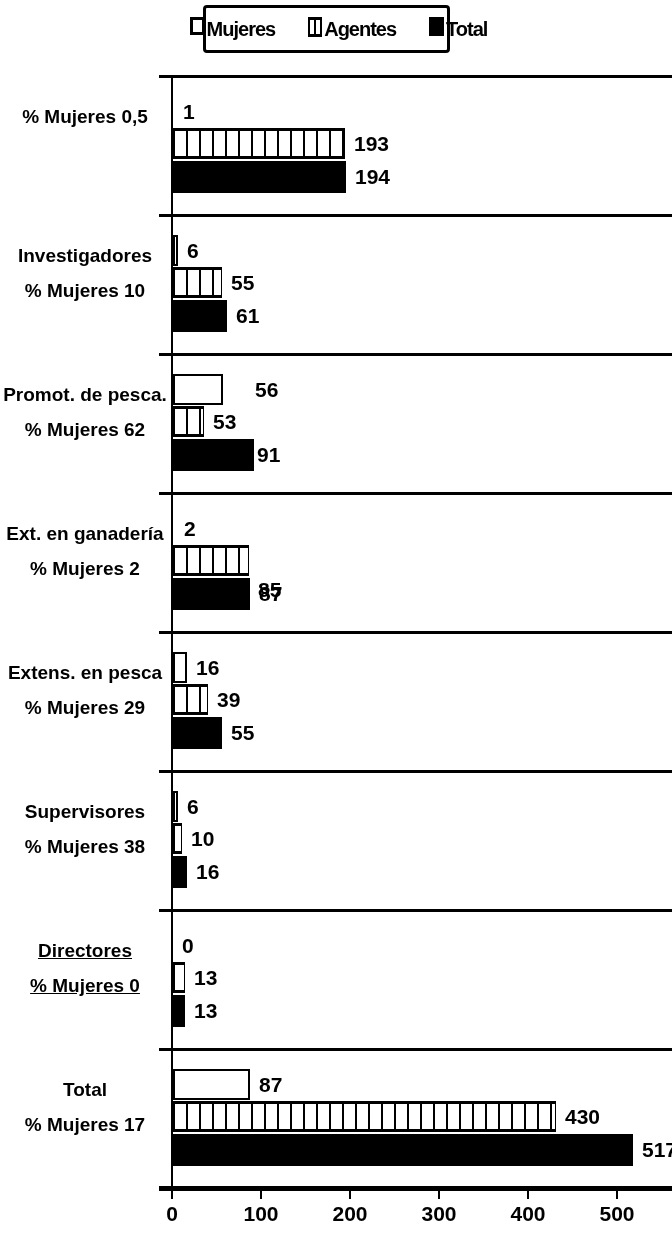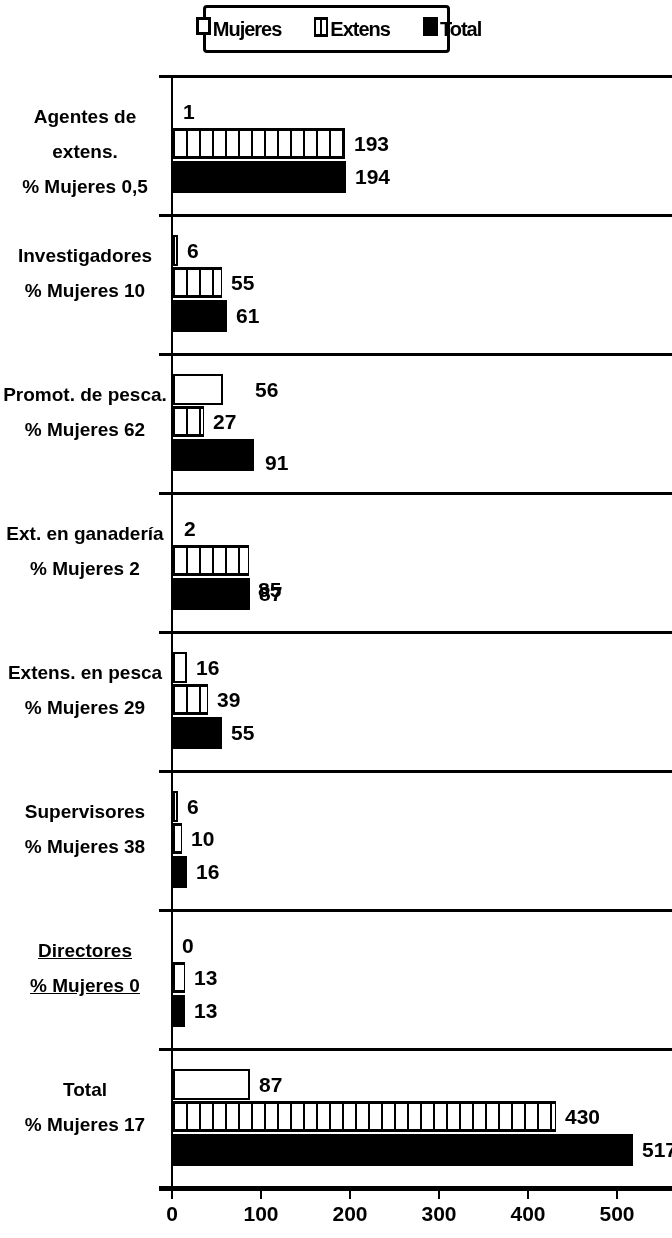--- a/index.html
+++ b/index.html
@@ -37,35 +37,34 @@
 
 <div id="page">
 
   <div id="legend">
     <span class="leg-item">
       <span class="sw sw-mujeres"></span>
       <span class="leg-label">Mujeres</span>
     </span>
     <span class="leg-item">
       <span class="sw sw-hombres"></span>
-      <span class="leg-label">Extens</span>
+      <span class="leg-label">Agentes</span>
     </span>
     <span class="leg-item">
       <span class="sw sw-total"></span>
       <span class="leg-label">Total</span>
     </span>
   </div>
 
   <div id="plot">
     <div id="y-axis"></div>
     <div id="x-axis"></div>
 
   <div class="hline" style="top: 75px;"></div>
       <div class="cat-block" style="top: 99px;">
-        <div>Agentes de extens.</div>
         <div>% Mujeres 0,5</div>
       </div>
       <div class="val-label" style="left: 183px; top: 100px;">1</div>
       <div class="bar bar-hombres" style="left: 173px; top: 128px; width: 172px; height: 31px;"></div>
       <div class="val-label" style="left: 354px; top: 132px;">193</div>
       <div class="bar bar-total" style="left: 173px; top: 161px; width: 173px; height: 32px;"></div>
       <div class="val-label" style="left: 355px; top: 165px;">194</div>
       <div class="hline" style="top: 214px;"></div>
       <div class="cat-block" style="top: 238px;">
         <div>Investigadores</div>
@@ -78,23 +77,23 @@
       <div class="bar bar-total" style="left: 173px; top: 300px; width: 54px; height: 32px;"></div>
       <div class="val-label" style="left: 236px; top: 304px;">61</div>
       <div class="hline" style="top: 353px;"></div>
       <div class="cat-block" style="top: 377px;">
         <div>Promot. de pesca.</div>
         <div>% Mujeres 62</div>
       </div>
       <div class="bar bar-mujeres" style="left: 173px; top: 374px; width: 50px; height: 31px;"></div>
       <div class="val-label" style="left: 232px; top: 378px; margin-left: 23px;">56</div>
       <div class="bar bar-hombres" style="left: 173px; top: 406px; width: 31px; height: 31px;"></div>
-      <div class="val-label" style="left: 213px; top: 410px;">27</div>
+      <div class="val-label" style="left: 213px; top: 410px;">53</div>
       <div class="bar bar-total" style="left: 173px; top: 439px; width: 81px; height: 32px;"></div>
-      <div class="val-label" style="left: 265px; top: 443px; margin-top: 8px;">91</div>
+      <div class="val-label" style="left: 257px; top: 443px;">91</div>
       <div class="hline" style="top: 492px;"></div>
       <div class="cat-block" style="top: 516px;">
         <div>Ext. en ganadería</div>
         <div>% Mujeres 2</div>
       </div>
       <div class="val-label" style="left: 184px; top: 517px;">2</div>
       <div class="bar bar-hombres" style="left: 173px; top: 545px; width: 76px; height: 31px;"></div>
       <div class="val-label" style="left: 258px; top: 549px; margin-top: 29px;">85</div>
       <div class="bar bar-total" style="left: 173px; top: 578px; width: 77px; height: 32px;"></div>
       <div class="val-label" style="left: 259px; top: 582px;">87</div>

